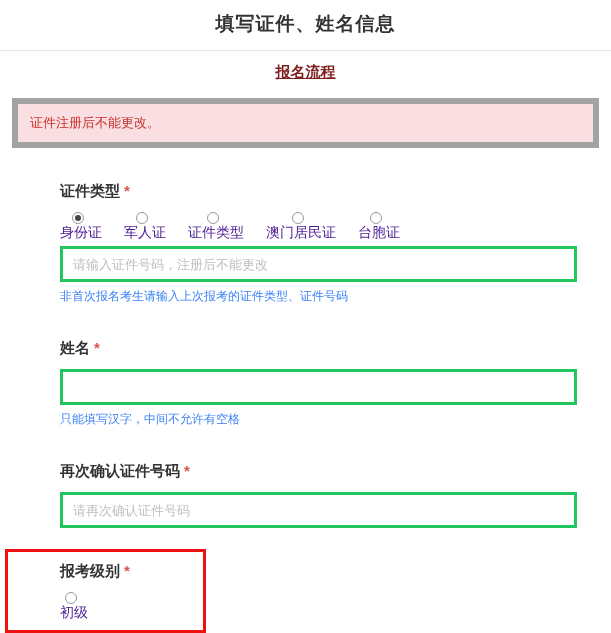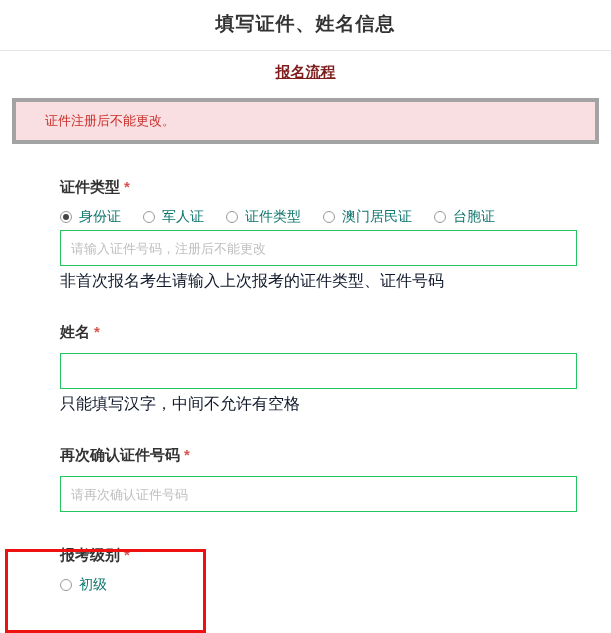--- a/index.html
+++ b/index.html
@@ -40,24 +40,24 @@
   .flow-link {
     color: #7f1d1d;
     font-size: 15px;
     font-weight: bold;
     text-decoration: underline;
     cursor: pointer;
   }
   .alert {
     margin: 2px 12px 0 12px;
     background: #f9dfe1;
-    border: 4px solid #a3a3a3;
+    border: 6px solid #a3a3a3;
     color: #c9302c;
     font-size: 13px;
-    padding: 10px 29px;
+    padding: 10px 12px;
     box-sizing: border-box;
   }
   .form {
     padding: 0 12px;
     box-sizing: border-box;
   }
   .field {
     padding-left: 48px;
     padding-right: 22px;
     box-sizing: border-box;
@@ -78,22 +78,23 @@
     display: flex;
     align-items: center;
     flex-wrap: wrap;
     margin-bottom: 4px;
   }
   .radio-item {
     display: flex;
     align-items: center;
     margin-right: 22px;
     font-size: 14px;
-    color: #0f766e;
+    color: #4c1d95;
     cursor: pointer;
+    flex-direction: column;
   }
   .radio {
     width: 12px;
     height: 12px;
     border: 1px solid #999999;
     border-radius: 50%;
     background: #ffffff;
     margin-right: 7px;
     position: relative;
     box-sizing: border-box;
@@ -105,35 +106,35 @@
     left: 2px;
     top: 2px;
     width: 6px;
     height: 6px;
     border-radius: 50%;
     background: #444444;
   }
   .text-input {
     width: 100%;
     height: 36px;
-    border: 1px solid #22c55e;
+    border: 3px solid #22c55e;
     box-sizing: border-box;
     padding: 0 10px;
     font-size: 13px;
     color: #333333;
     background: #ffffff;
     outline: none;
     font-family: "Liberation Sans", sans-serif;
   }
   .text-input::placeholder {
     color: #bfbfbf;
   }
   .hint {
-    color: #0f172a;
-    font-size: 16px;
+    color: #3b82f6;
+    font-size: 12px;
     line-height: 17px;
     margin-top: 6px;
   }
   .highlight-box {
     position: absolute;
     left: 5px;
     top: 549px;
     width: 201px;
     height: 84px;
     border: 3px solid #ee1111;

